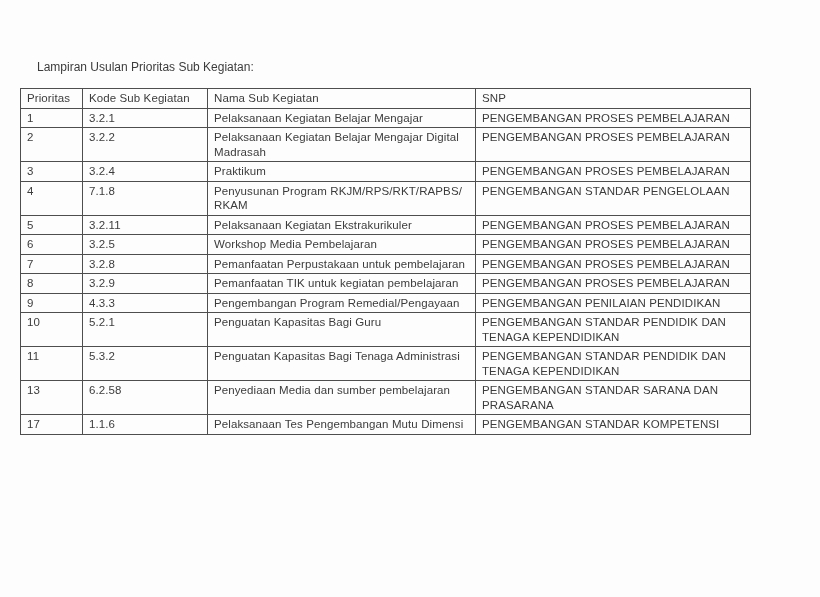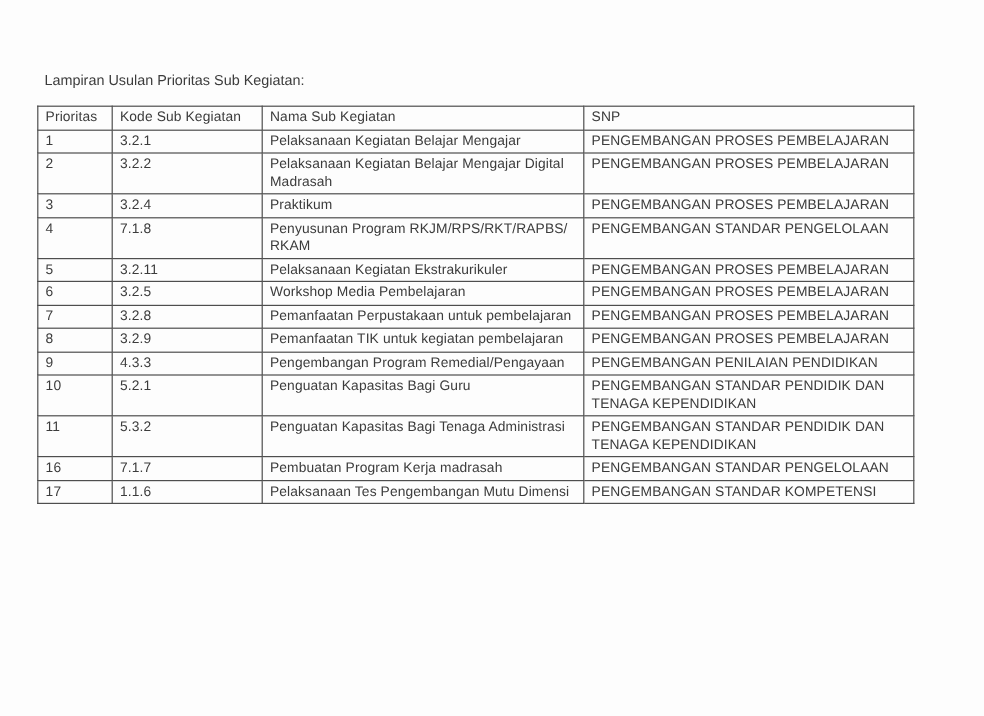--- a/index.html
+++ b/index.html
@@ -16,21 +16,21 @@
   }
   .doc-title {
     position: absolute;
     left: 37px; top: 60px;
     font-size: 12px;
     line-height: 14px;
     color: #3c3c3c;
   }
   table.priorities {
     position: absolute;
-    left: 31px; top: 88px;
+    left: 20px; top: 88px;
     width: 730px;
     border-collapse: collapse;
     table-layout: fixed;
   }
   col.c-prioritas { width: 62px; }
   col.c-kode      { width: 125px; }
   col.c-nama      { width: 268px; }
   col.c-snp       { width: 275px; }
   table.priorities th,
   table.priorities td {
@@ -134,24 +134,25 @@
 TENAGA KEPENDIDIKAN</td>
       </tr>
       <tr>
         <td>11</td>
         <td>5.3.2</td>
         <td>Penguatan Kapasitas Bagi Tenaga Administrasi</td>
         <td>PENGEMBANGAN STANDAR PENDIDIK DAN
 TENAGA KEPENDIDIKAN</td>
       </tr>
       <tr>
-        <td>16</td>
-        <td>7.1.7</td>
-        <td>Pembuatan Program Kerja madrasah</td>
-        <td>PENGEMBANGAN STANDAR PENGELOLAAN</td>
+        <td>13</td>
+        <td>6.2.58</td>
+        <td>Penyediaan Media dan sumber pembelajaran</td>
+        <td>PENGEMBANGAN STANDAR SARANA DAN
+PRASARANA</td>
       </tr>
       <tr>
         <td>17</td>
         <td>1.1.6</td>
         <td>Pelaksanaan Tes Pengembangan Mutu Dimensi</td>
         <td>PENGEMBANGAN STANDAR KOMPETENSI</td>
       </tr>
     </tbody>
   </table>
 

